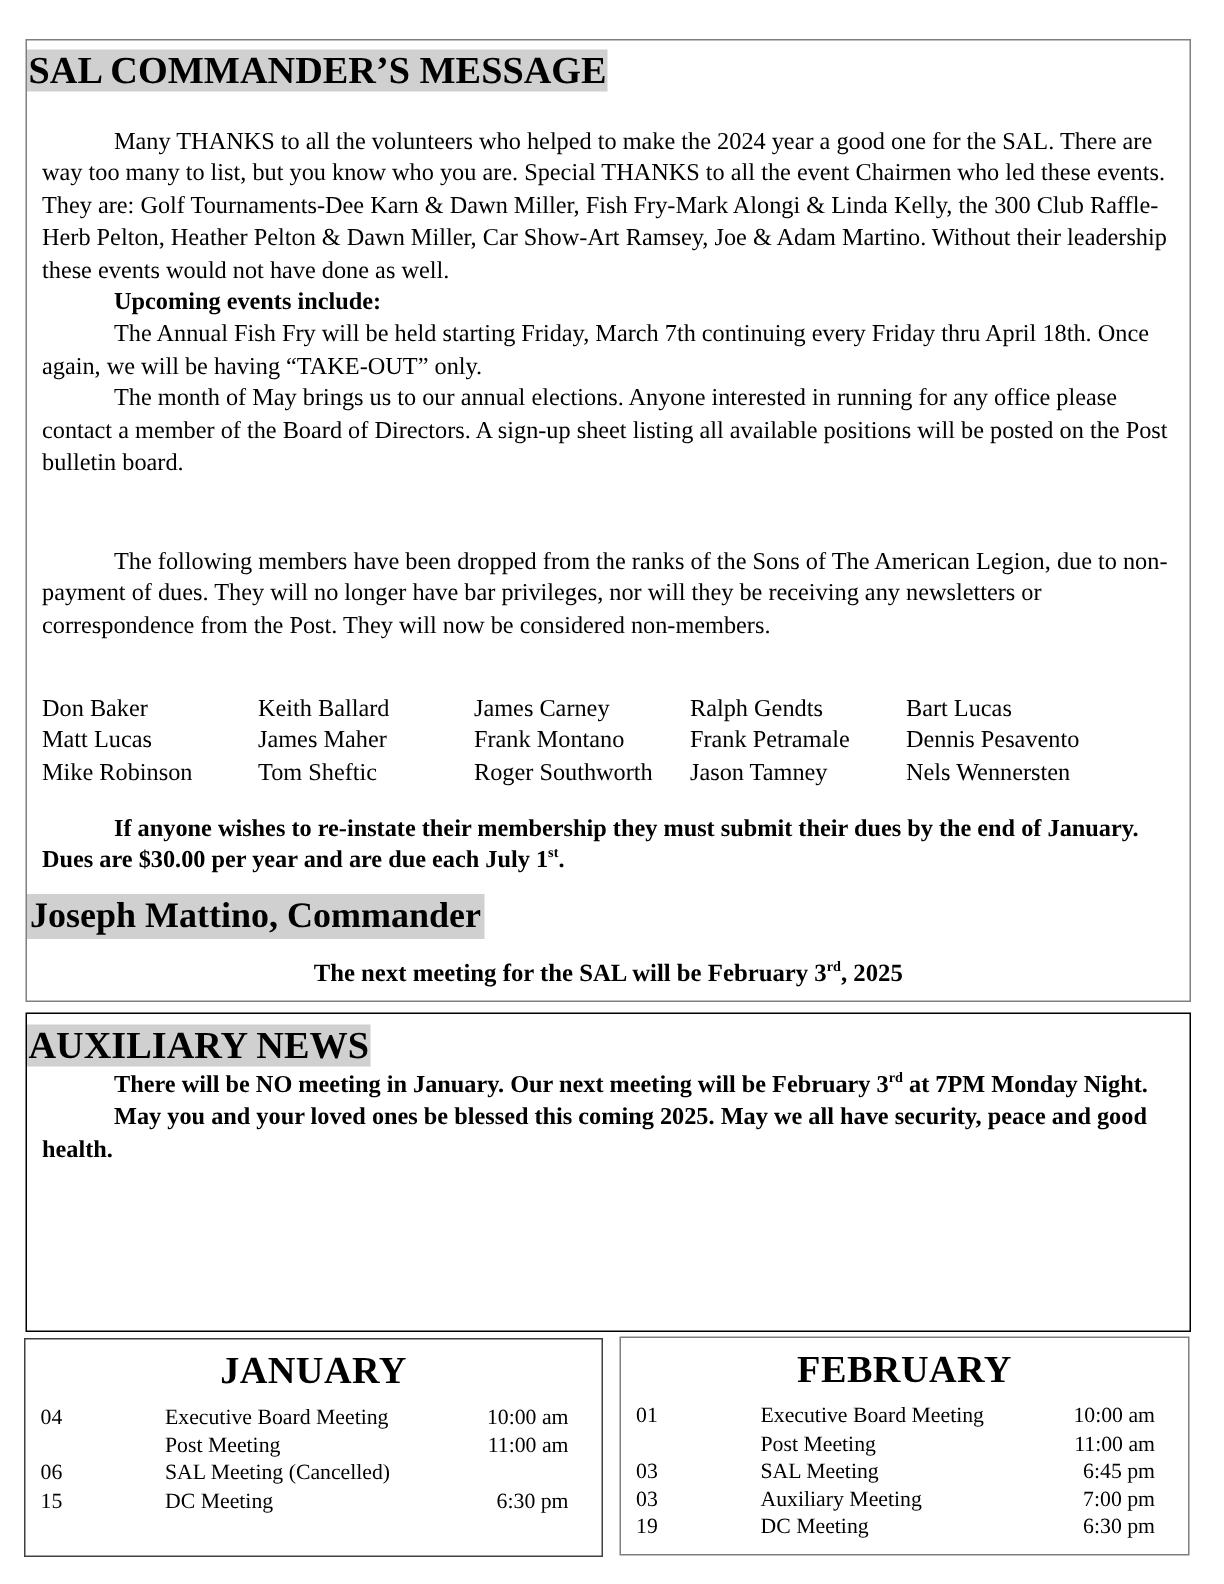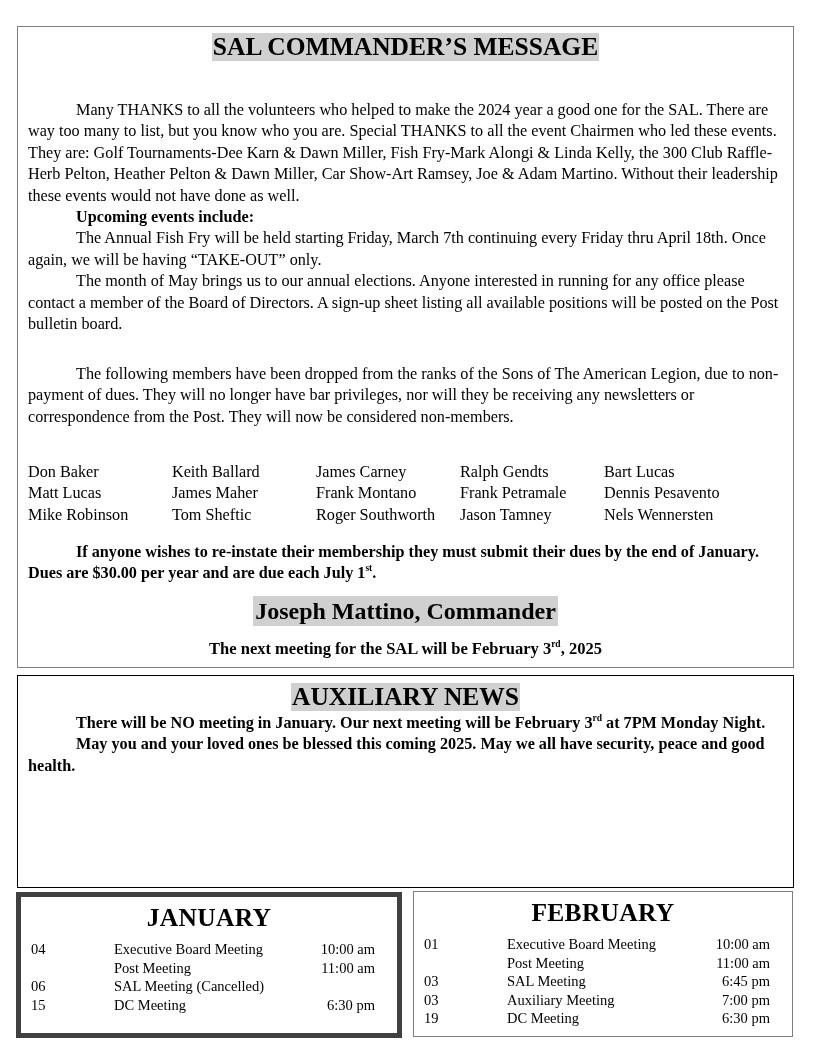--- a/index.html
+++ b/index.html
@@ -4,24 +4,24 @@
   <style>
     html, body { margin: 0; padding: 0; background: #ffffff; }
     body {
       width: 816px; height: 1056px; position: relative; overflow: hidden;
       font-family: "Liberation Serif", "DejaVu Serif", serif;
       color: #000000;
     }
     .box { position: absolute; box-sizing: border-box; background: #fff; }
     #sal-box { left: 17px; top: 26px; width: 777px; height: 642px; border: 1px solid #7f7f7f; }
     #aux-box { left: 17px; top: 675px; width: 777px; height: 213px; border: 1.5px solid #000; }
-    #jan-box { left: 16px; top: 892px; width: 386px; height: 146px; border: 5px solid #404040; }
+    #jan-box { left: 16px; top: 892px; width: 386px; height: 146px; border: 1px solid #404040; }
     #feb-box { left: 413px; top: 891px; width: 380px; height: 146px; border: 1px solid #7f7f7f; }
 
-    .title-wrap { text-align: center; }
+    .title-wrap { text-align: left; }
     .hl { background: #d0d0d0; font-weight: bold; display: inline-block; }
     .h-sal { font-size: 25.5px; line-height: 28px; padding: 0 1px; margin-top: 6px; letter-spacing: 0; }
     .h-aux { font-size: 25.5px; line-height: 28px; padding: 0 1px; margin-top: 7px; }
     .h-cmd { font-size: 24px; line-height: 30px; padding: 0 2px; }
 
     .txt { font-size: 16.2px; line-height: 21.4px; position: absolute; left: 10px; right: 8px; }
     .ind { text-indent: 48px; }
     p { margin: 0; }
     sup { font-size: 9.5px; line-height: 0; vertical-align: 7px; }
 
@@ -37,21 +37,21 @@
     .cal-time { text-align: right; white-space: nowrap; }
   </style>
 </head>
 <body>
 
 <section class="box" id="sal-box">
   <div class="title-wrap">
     <span class="hl h-sal">SAL COMMANDER’S MESSAGE</span>
   </div>
 
-  <div class="txt" style="top:57px;margin-top:16px;">
+  <div class="txt" style="top:57px;">
     <p class="ind">Many THANKS to all the volunteers who helped to make the 2024 year a good one for the SAL. There are way too many to list, but you know who you are. Special THANKS to all the event Chairmen who led these events. They are: Golf Tournaments-Dee Karn &amp; Dawn Miller, Fish Fry-Mark Alongi &amp; Linda Kelly, the 300 Club Raffle-Herb Pelton, Heather Pelton &amp; Dawn Miller, Car Show-Art Ramsey, Joe &amp; Adam Martino. Without their leadership these events would not have done as well.</p>
     <p class="ind" style="font-weight:bold;">Upcoming events include:</p>
     <p class="ind">The Annual Fish Fry will be held starting Friday, March 7th continuing every Friday thru April 18th. Once again, we will be having “TAKE-OUT” only.</p>
     <p class="ind">The month of May brings us to our annual elections. Anyone interested in running for any office please contact a member of the Board of Directors. A sign-up sheet listing all available positions will be posted on the Post bulletin board.</p>
   </div>
 
   <div class="txt" style="top:337px;">
     <p class="ind">The following members have been dropped from the ranks of the Sons of The American Legion, due to non-payment of dues. They will no longer have bar privileges, nor will they be receiving any newsletters or correspondence from the Post. They will now be considered non-members.</p>
   </div>
 

